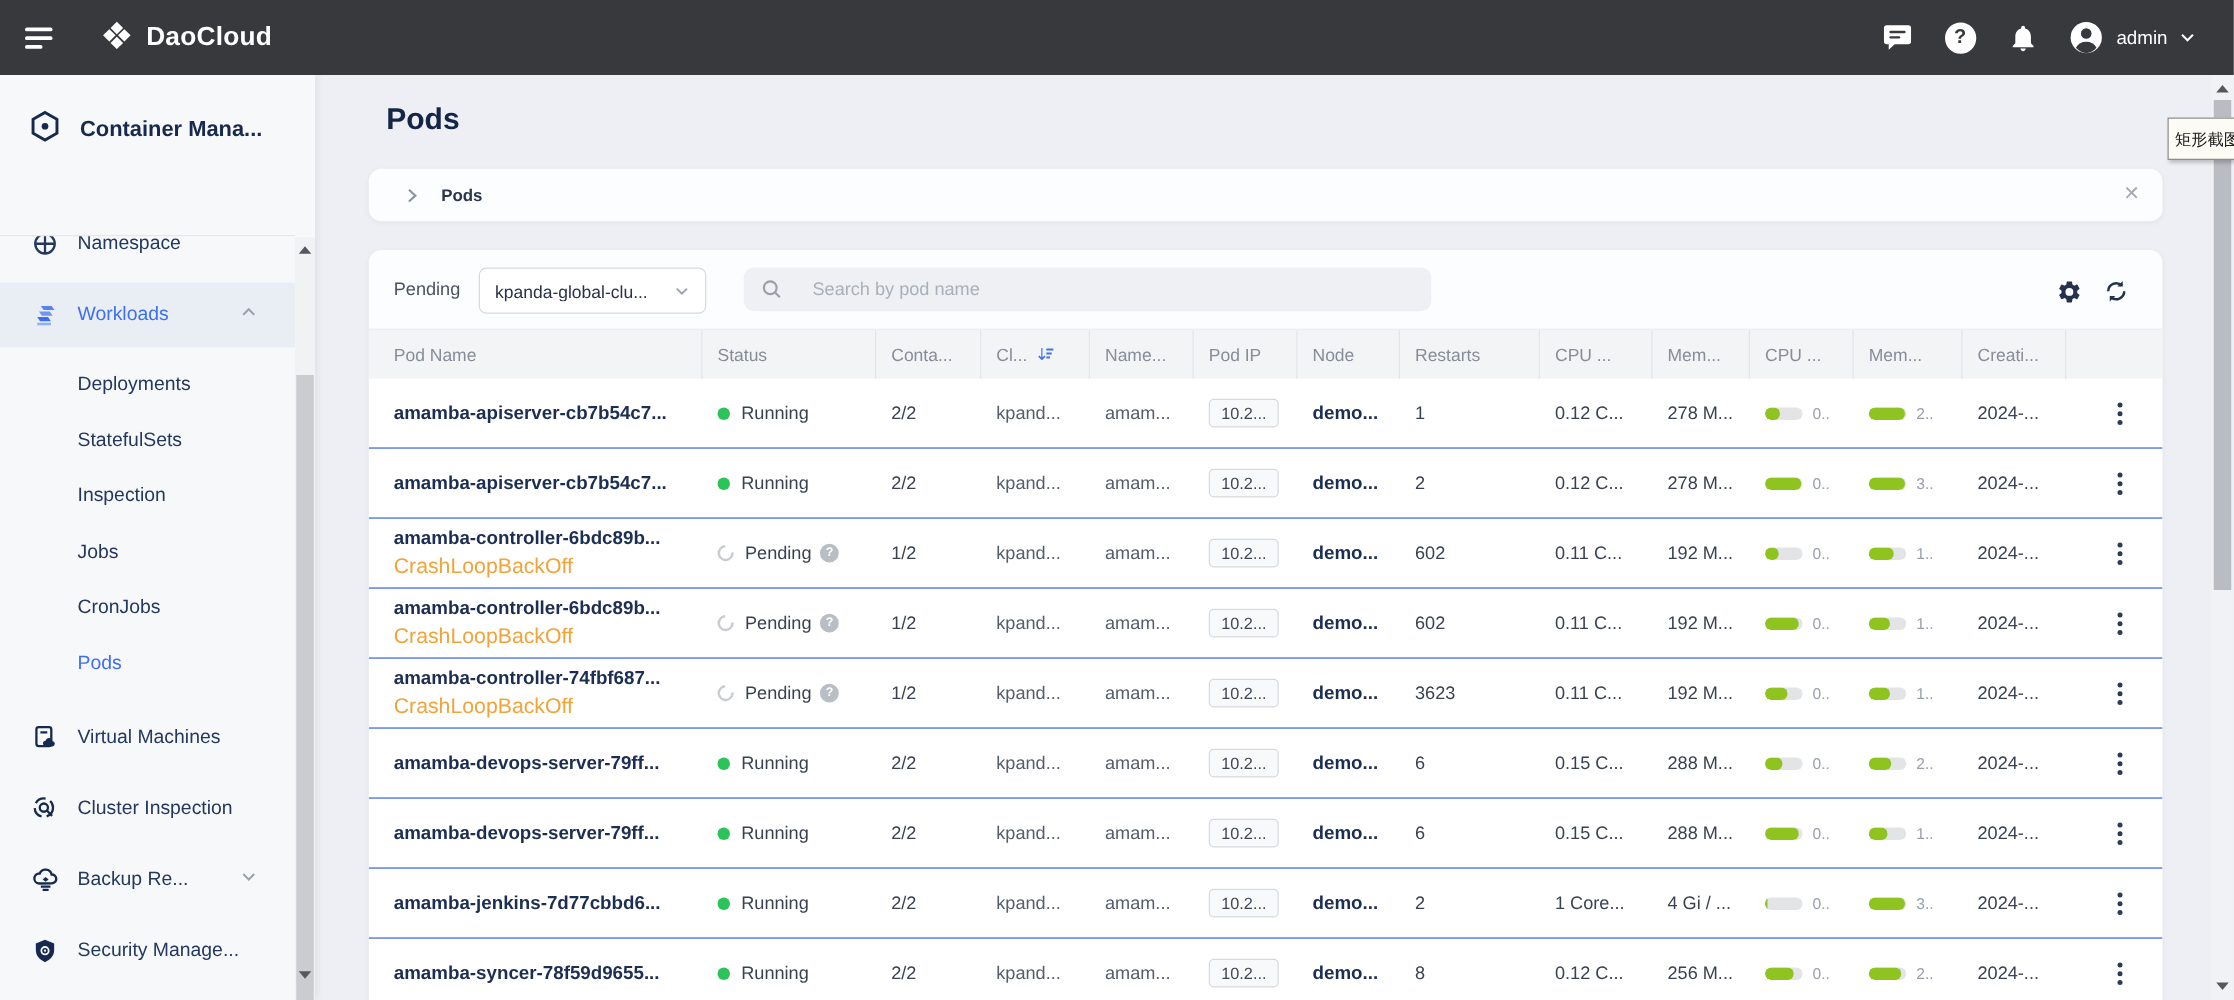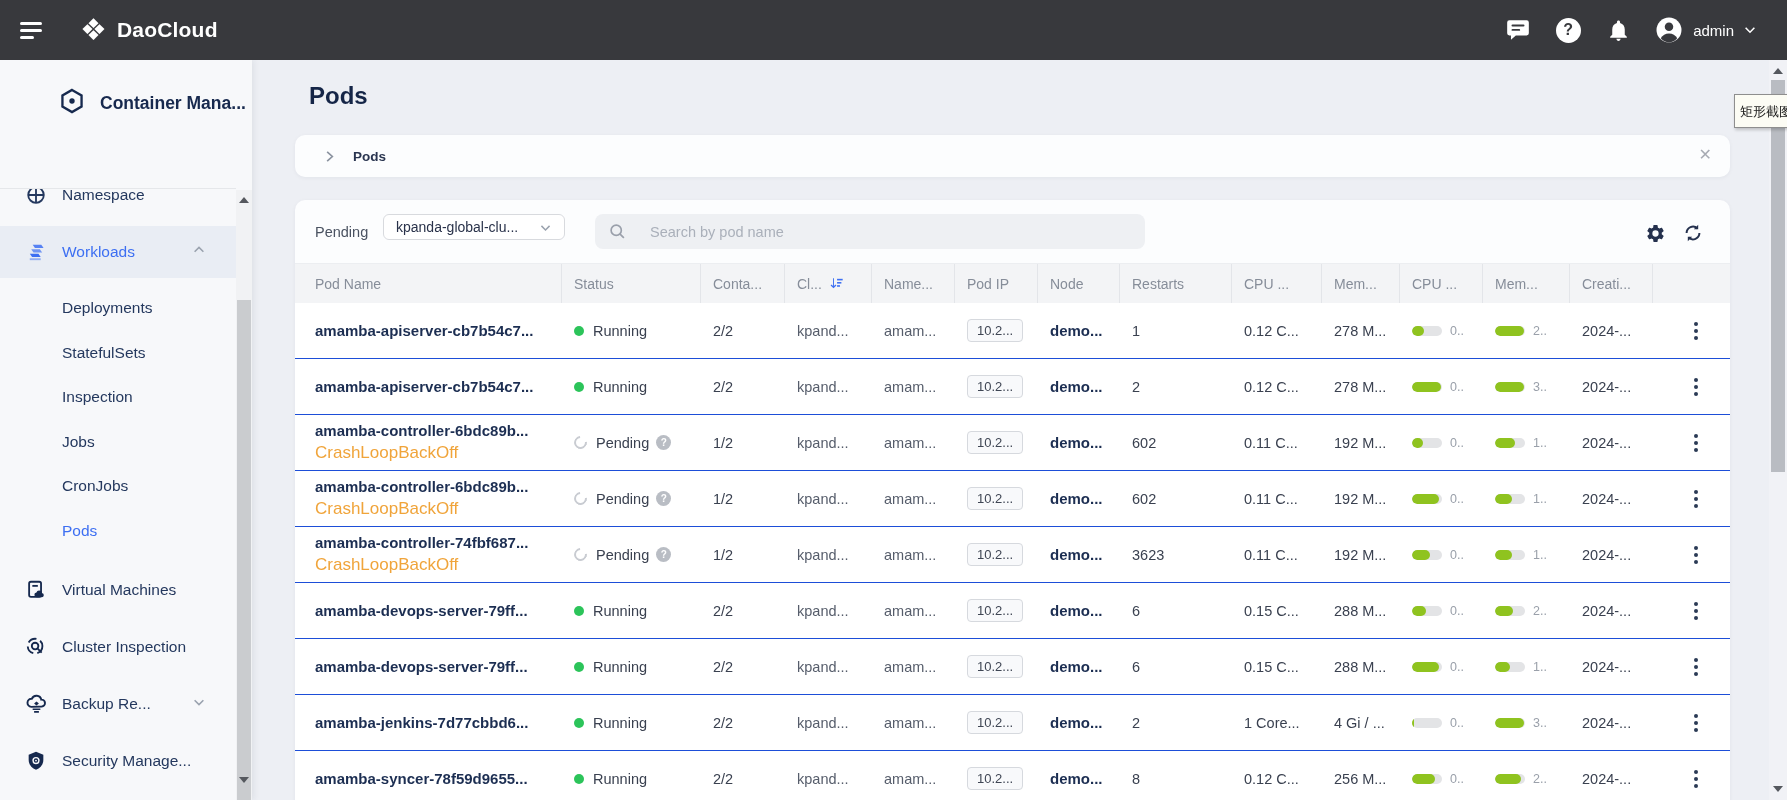--- a/index.html
+++ b/index.html
@@ -18,21 +18,21 @@
   .nav-right { position:absolute; right:30px; top:0; height:60px; display:flex; align-items:center; gap:22px; }
   .nav-icon { width:28px; height:28px; display:flex; align-items:center; justify-content:center; cursor:pointer; }
   .nav-help { width:25px; height:25px; border-radius:50%; background:#fff; color:#38393d; font-weight:bold;
     font-size:16px; display:flex; align-items:center; justify-content:center; }
   .nav-user { display:flex; align-items:center; gap:9px; cursor:pointer; }
   .nav-user .uname { color:#fff; font-size:15px; }
 
   
   .sidebar { position:absolute; left:0; top:60px; width:252px; bottom:0; background:#f7f8fa; z-index:20;
     box-shadow:2px 0 6px rgba(30,40,60,.07); }
-  .side-head { position:absolute; left:0; top:14px; width:100%; height:58px; display:flex; align-items:center;padding-left:36px; }
+  .side-head { position:absolute; left:0; top:14px; width:100%; height:58px; display:flex; align-items:center; }
   .side-head .shead-icon { margin-left:22px; }
   .side-head .shead-label { margin-left:14px; font-size:17.5px; font-weight:bold; color:#17294e; white-space:nowrap; }
   .side-div { position:absolute; left:0; top:128px; width:236px; height:1px; background:#e5e7ea; }
   .side-nav { position:absolute; left:0; top:129px; width:236px; bottom:0; overflow:hidden; }
   .nav-item { display:flex; align-items:center; height:57px; cursor:pointer; position:relative; }
   .nav-item .nicon { width:24px; margin-left:24px; display:flex; justify-content:center; }
   .nav-item .nlabel { margin-left:14px; font-size:15.5px; color:#24385e; white-space:nowrap; }
   .nav-item .chev { position:absolute; right:30px; }
   .nav-item.ns { height:40px; margin-top:-14px;align-items:center; }
   .nav-item.active-parent { height:52px; margin-top:11px; background:#e9edf4; }
@@ -57,21 +57,21 @@
   .bc-card { top:75px; height:42px; display:flex; align-items:center; }
   .bc-chev { margin-left:27px; display:flex; }
   .bc-label { margin-left:16px; font-size:13.5px; font-weight:bold; color:#2a3550; }
   .bc-close { position:absolute; right:18px; top:10px; font-size:16px; color:#a7abb3; cursor:pointer; }
   .tbl-card { top:140px; bottom:-12px; overflow:hidden; }
 
   
   .toolbar { position:relative; height:63px; }
   .cluster-label { position:absolute; left:20px; top:0; height:63px; display:flex; align-items:center;
     font-size:14.5px; color:#4a5261; }
-  .cluster-select { position:absolute; left:88px; top:14px; width:182px; height:26px; background:#fff;
+  .cluster-select { position:absolute; left:88px; top:14px; width:182px; height:37px; background:#fff;
     border:1px solid #d8dade; border-radius:6px; display:flex; align-items:center; padding:10px 12px; cursor:pointer; }
   .cluster-select .cs-val { flex:1; font-size:14px; color:#29324a; white-space:nowrap; overflow:hidden; }
   .search-box { position:absolute; left:300px; top:14px; width:550px; height:35px; background:#eef0f3;
     border-radius:8px; display:flex; align-items:center; padding:0 14px; }
   .search-box input { border:none; outline:none; background:transparent; flex:1; margin-left:24px;
     font-size:14.5px; color:#3a4150; font-family:inherit; }
   .search-box input::placeholder { color:#aab0ba; }
   .tool-icon { position:absolute; top:21px; width:24px; height:24px; display:flex; align-items:center;
     justify-content:center; cursor:pointer; }
 

